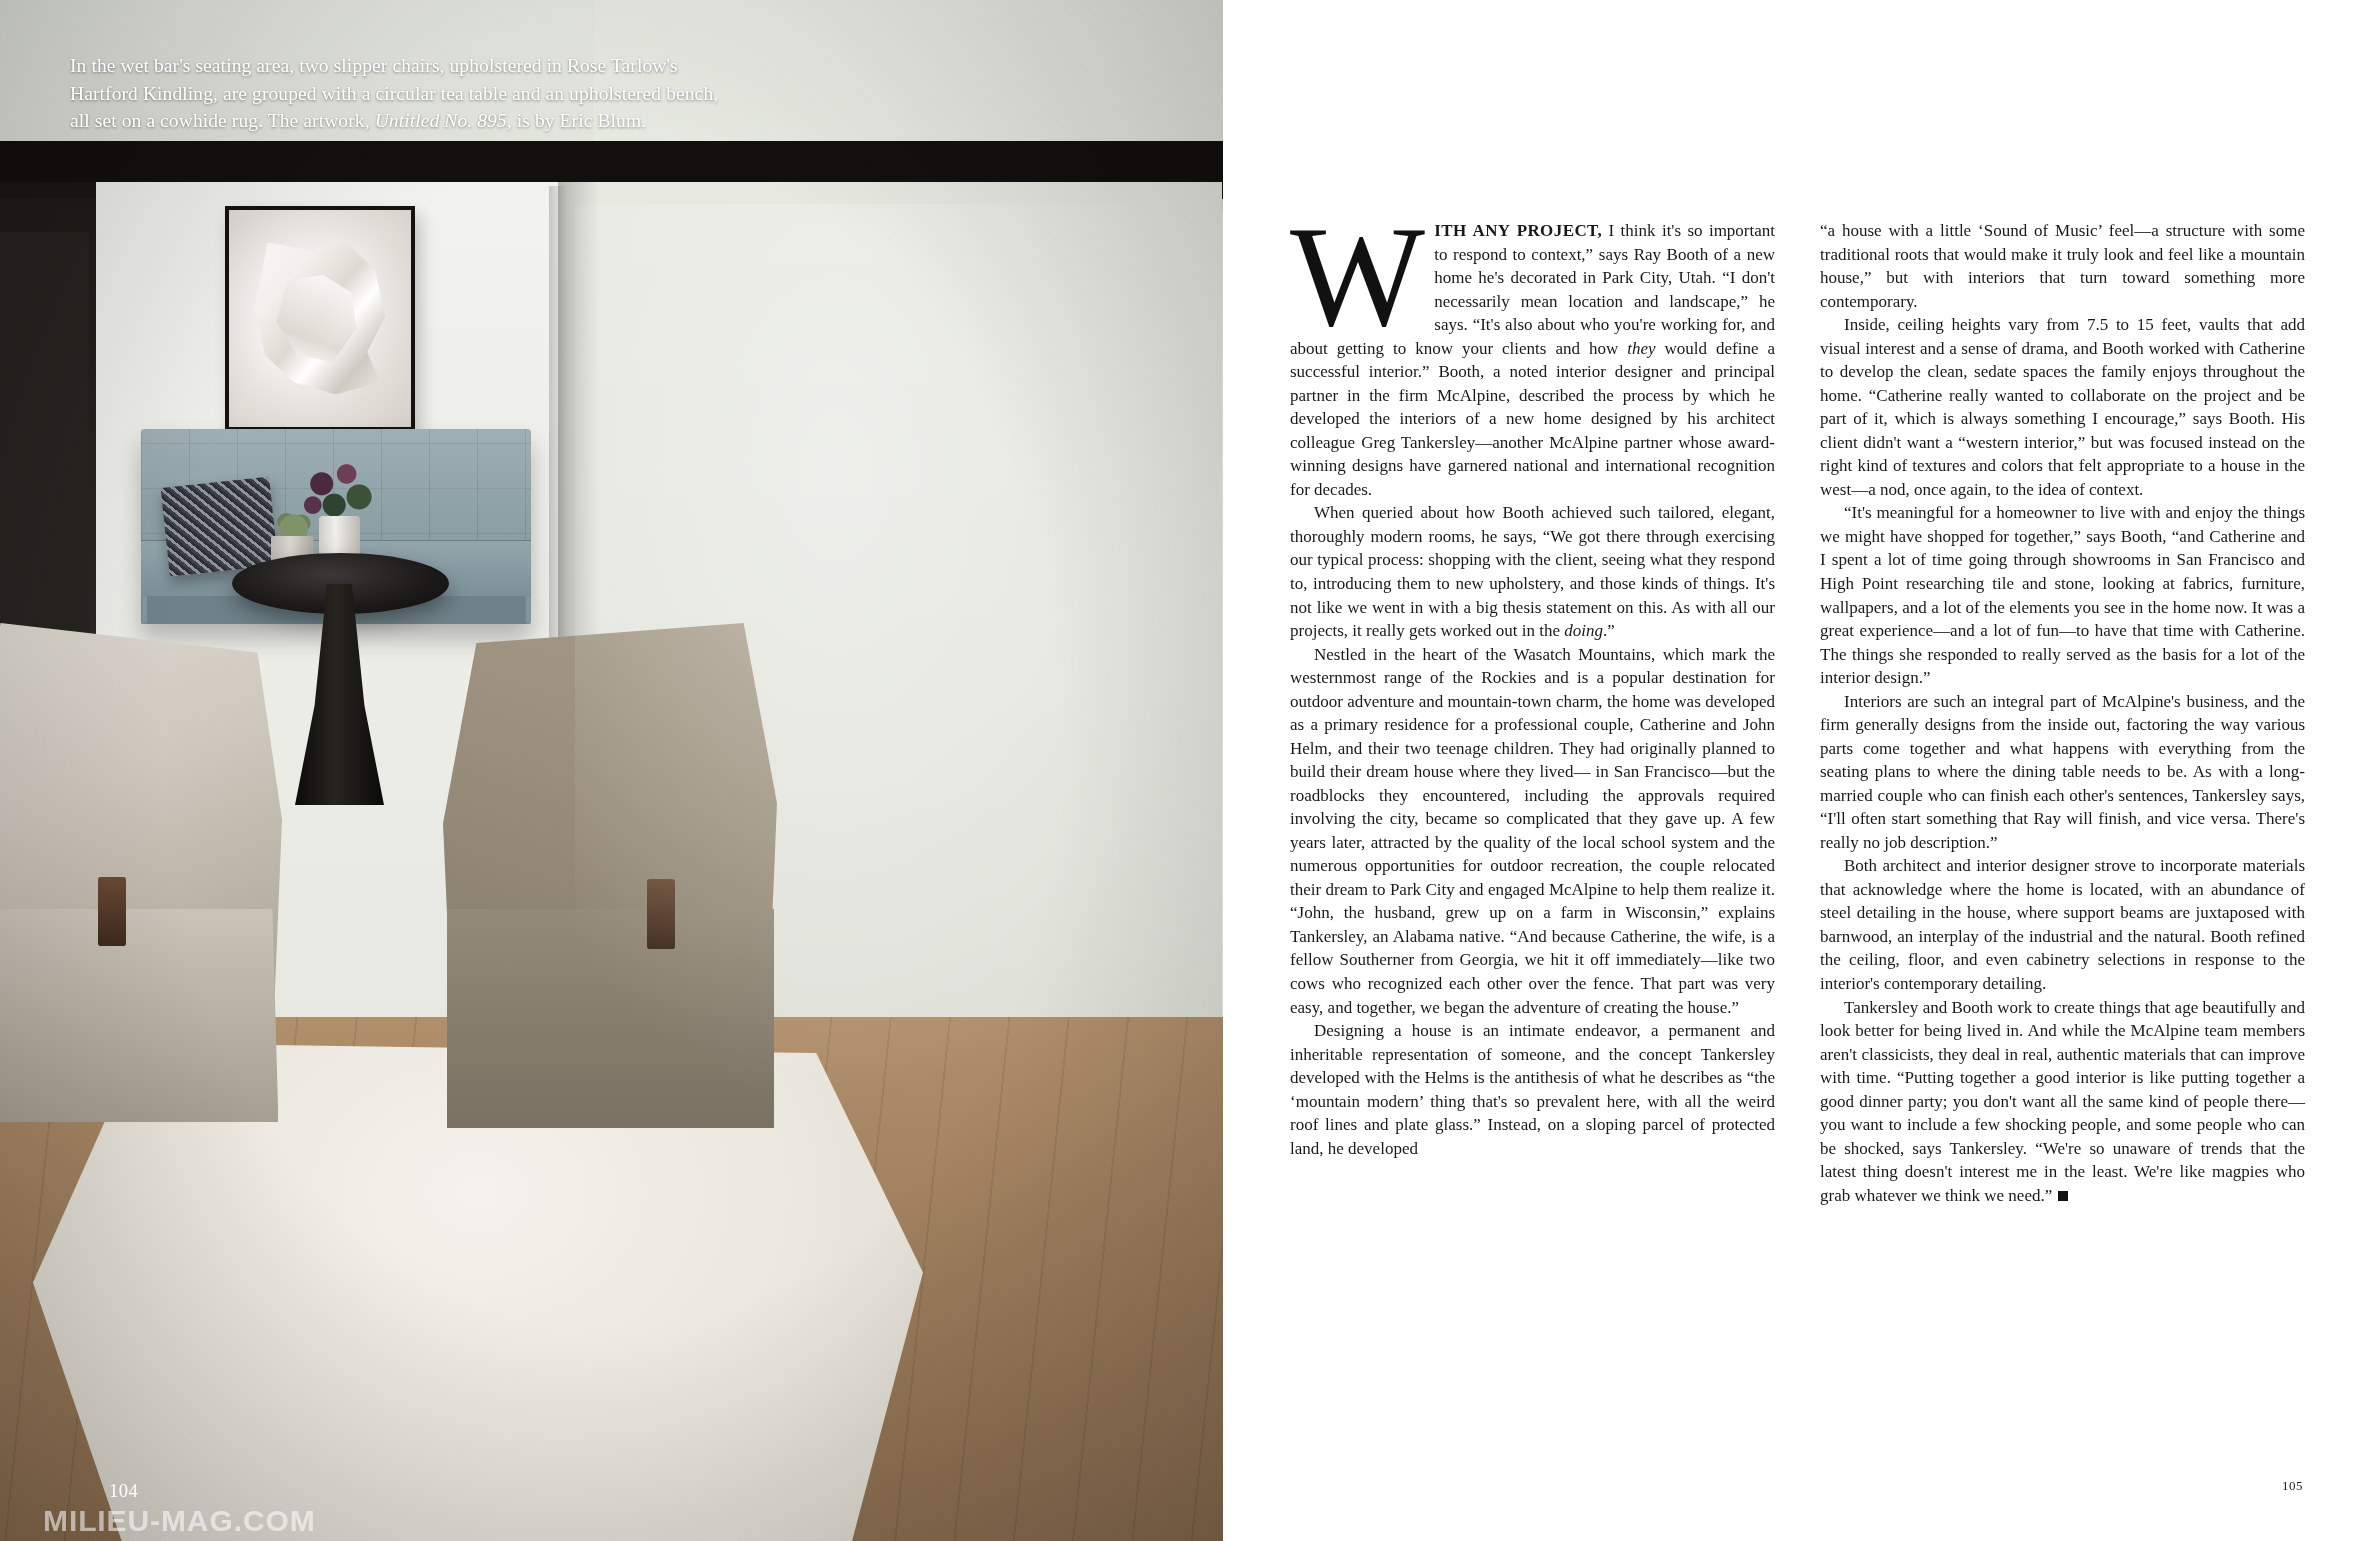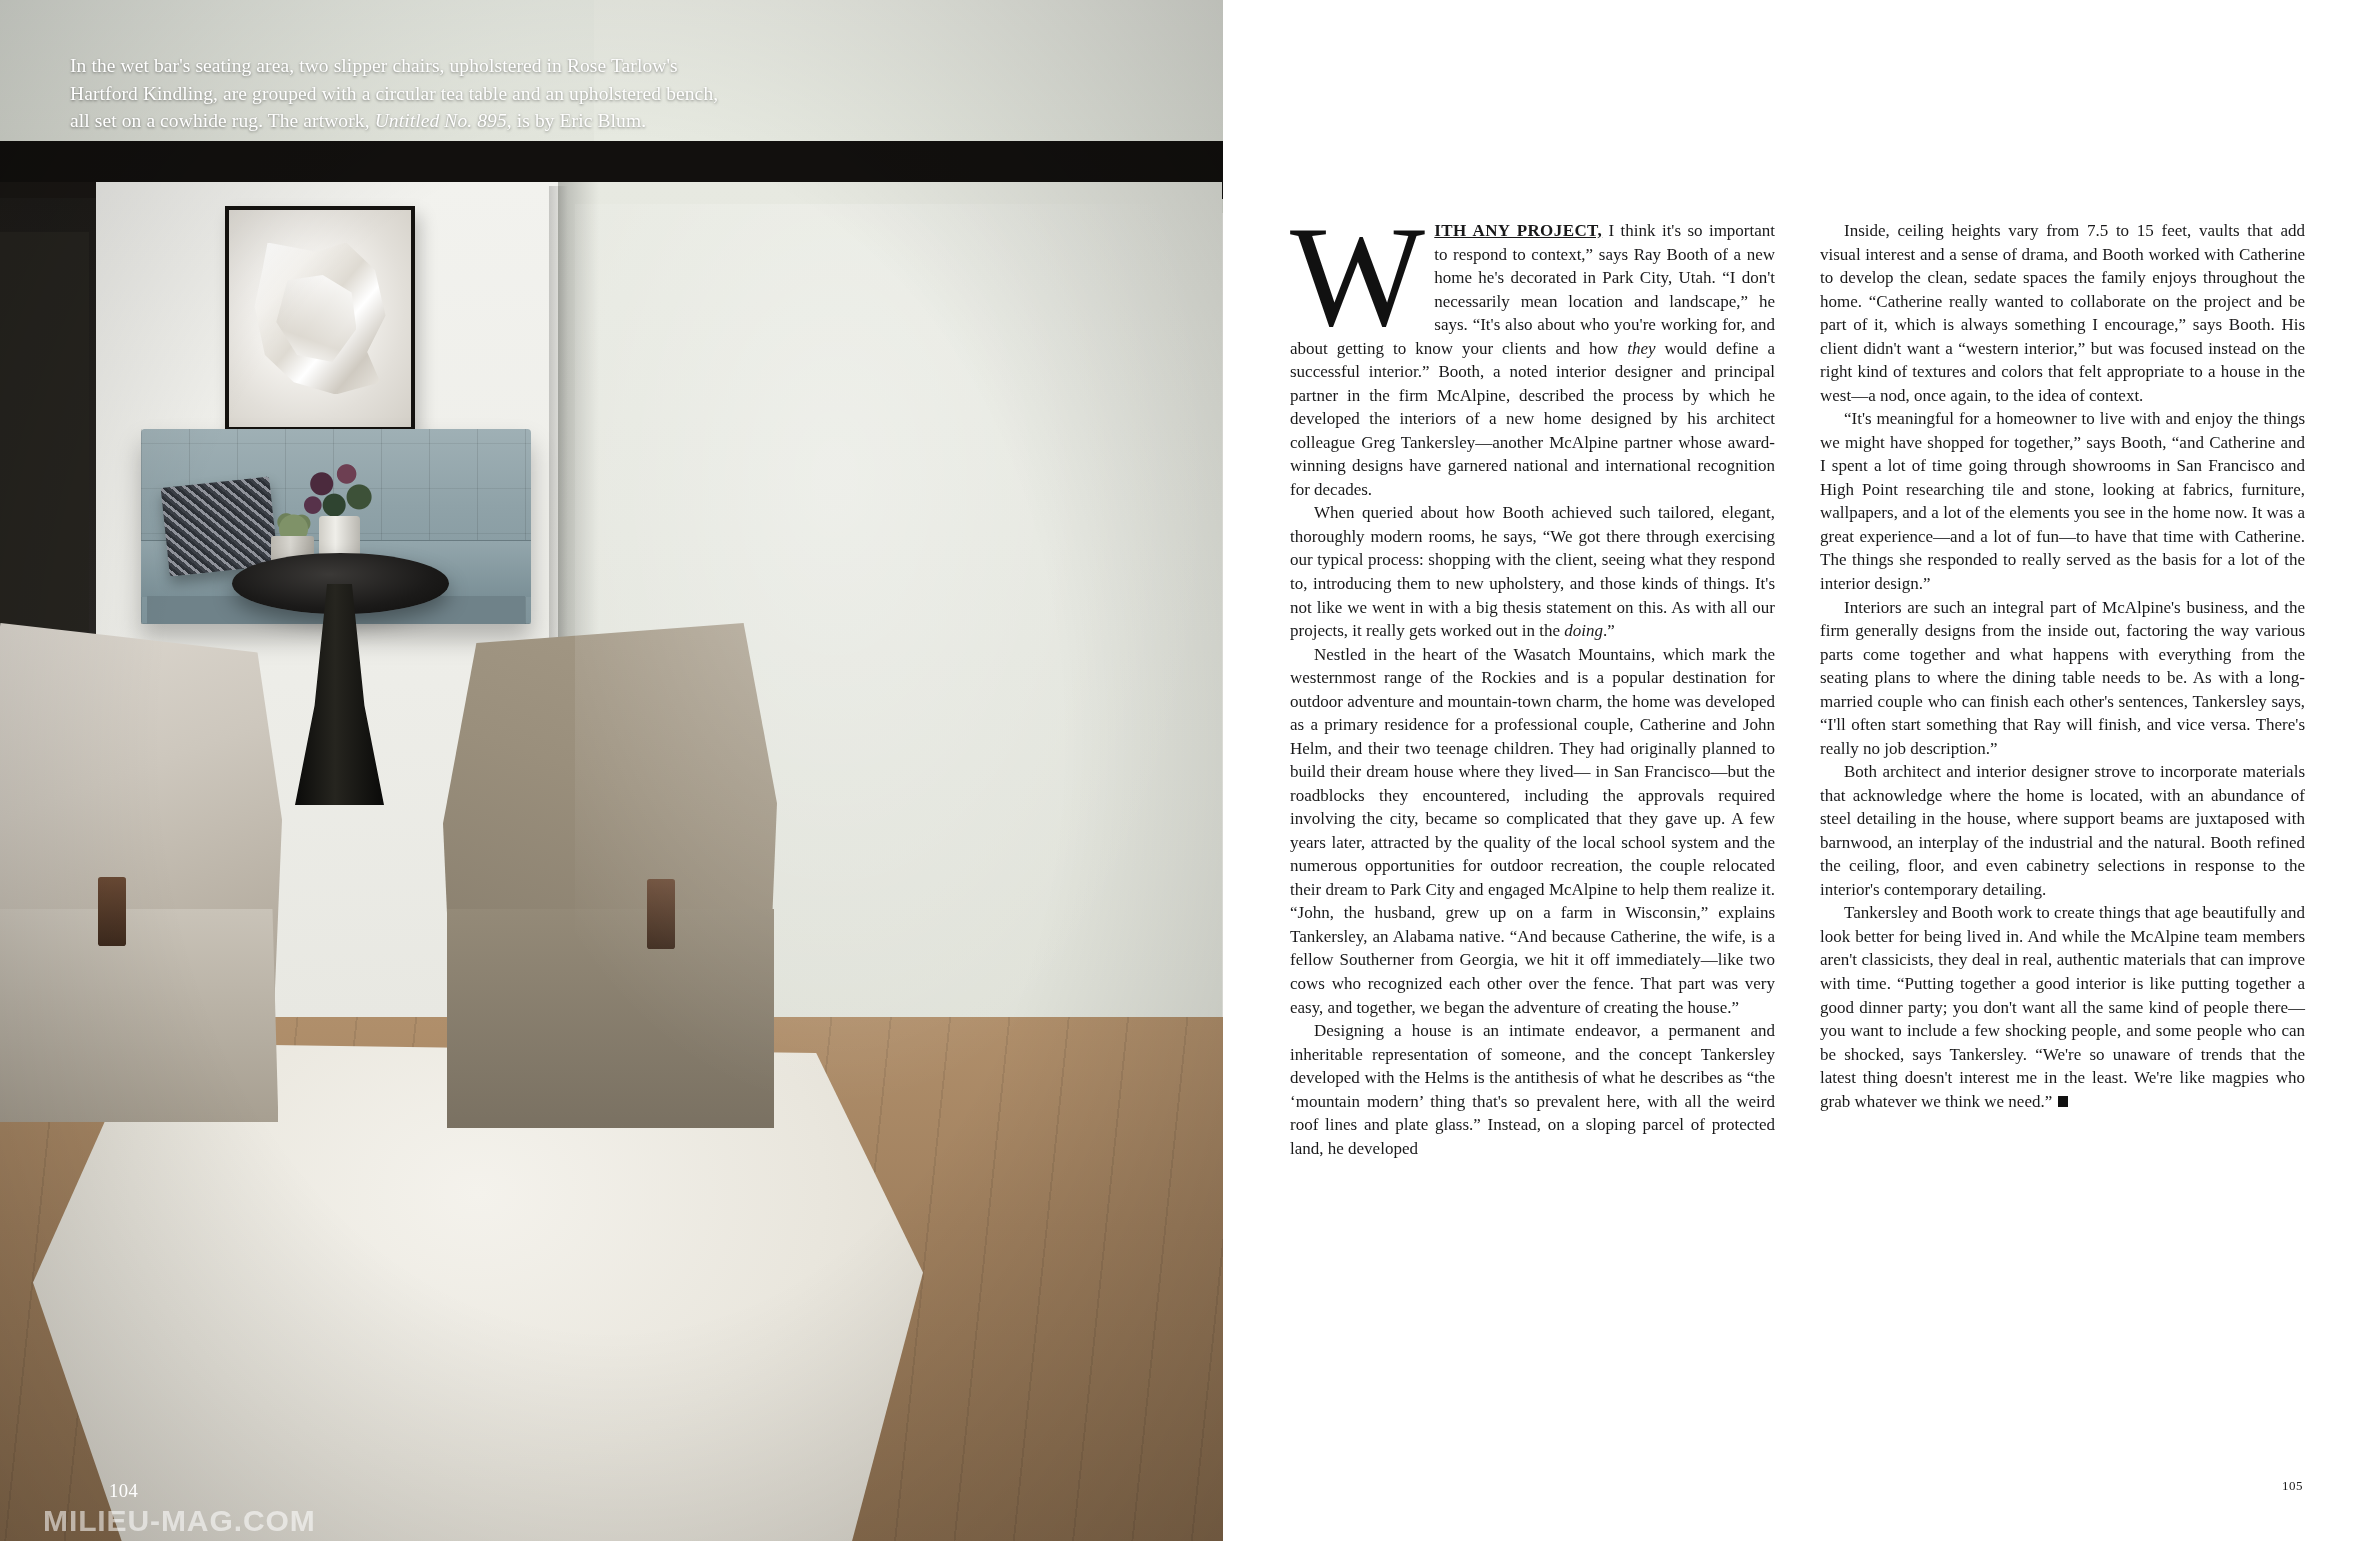--- a/index.html
+++ b/index.html
@@ -311,21 +311,20 @@
     font-family: "Liberation Serif", serif;
     font-size: 143px;
     line-height: .74;
     margin: 5.6px 9.3px 0 0;
     color: #111;
   }
   .lead-in {
     font-variant: small-caps;
     letter-spacing: 0.4px;
     font-weight: 700;
-    text-decoration: underline;
   }
   .endmark {
     display: inline-block;
     width: 10.2px; height: 10.2px;
     background: #111;
     margin-left: 5.6px;
     vertical-align: baseline;
   }
   .folio-right {
     position: absolute;
@@ -408,20 +407,21 @@
     <div class="columns">
 
       <div class="col">
         <p class="first"><span class="dropcap">W</span><span class="lead-in">ITH ANY PROJECT,</span> <span>I think it's so important to respond to context,” says Ray Booth of a new home he's decorated in Park City, Utah. “I don't necessarily mean location and landscape,” he says. “It's also about who you're working for, and about getting to know your clients and how </span><em>they</em><span> would define a successful interior.” Booth, a noted interior designer and principal partner in the firm McAlpine, described the process by which he developed the interiors of a new home designed by his architect colleague Greg Tankersley—another McAlpine partner whose award-winning designs have garnered national and international recognition for decades.</span></p>
         <p><span>When queried about how Booth achieved such tailored, elegant, thoroughly modern rooms, he says, “We got there through exercising our typical process: shopping with the client, seeing what they respond to, introducing them to new upholstery, and those kinds of things. It's not like we went in with a big thesis statement on this. As with all our projects, it really gets worked out in the </span><em>doing</em><span>.”</span></p>
         <p>Nestled in the heart of the Wasatch Mountains, which mark the westernmost range of the Rockies and is a popular destination for outdoor adventure and mountain-town charm, the home was developed as a primary residence for a professional couple, Catherine and John Helm, and their two teenage children. They had originally planned to build their dream house where they lived— in San Francisco—but the roadblocks they encountered, including the approvals required involving the city, became so complicated that they gave up. A few years later, attracted by the quality of the local school system and the numerous opportunities for outdoor recreation, the couple relocated their dream to Park City and engaged McAlpine to help them realize it. “John, the husband, grew up on a farm in Wisconsin,” explains Tankersley, an Alabama native. “And because Catherine, the wife, is a fellow Southerner from Georgia, we hit it off immediately—like two cows who recognized each other over the fence. That part was very easy, and together, we began the adventure of creating the house.”</p>
         <p>Designing a house is an intimate endeavor, a permanent and inheritable representation of someone, and the concept Tankersley developed with the Helms is the antithesis of what he describes as “the ‘mountain modern’ thing that's so prevalent here, with all the weird roof lines and plate glass.” Instead, on a sloping parcel of protected land, he developed</p>
       </div>
 
       <div class="col">
+        <p class="first">“a house with a little ‘Sound of Music’ feel—a structure with some traditional roots that would make it truly look and feel like a mountain house,” but with interiors that turn toward something more contemporary.</p>
         <p>Inside, ceiling heights vary from 7.5 to 15 feet, vaults that add visual interest and a sense of drama, and Booth worked with Catherine to develop the clean, sedate spaces the family enjoys throughout the home. “Catherine really wanted to collaborate on the project and be part of it, which is always something I encourage,” says Booth. His client didn't want a “western interior,” but was focused instead on the right kind of textures and colors that felt appropriate to a house in the west—a nod, once again, to the idea of context.</p>
         <p>“It's meaningful for a homeowner to live with and enjoy the things we might have shopped for together,” says Booth, “and Catherine and I spent a lot of time going through showrooms in San Francisco and High Point researching tile and stone, looking at fabrics, furniture, wallpapers, and a lot of the elements you see in the home now. It was a great experience—and a lot of fun—to have that time with Catherine. The things she responded to really served as the basis for a lot of the interior design.”</p>
         <p>Interiors are such an integral part of McAlpine's business, and the firm generally designs from the inside out, factoring the way various parts come together and what happens with everything from the seating plans to where the dining table needs to be. As with a long-married couple who can finish each other's sentences, Tankersley says, “I'll often start something that Ray will finish, and vice versa. There's really no job description.”</p>
         <p>Both architect and interior designer strove to incorporate materials that acknowledge where the home is located, with an abundance of steel detailing in the house, where support beams are juxtaposed with barnwood, an interplay of the industrial and the natural. Booth refined the ceiling, floor, and even cabinetry selections in response to the interior's contemporary detailing.</p>
         <p><span>Tankersley and Booth work to create things that age beautifully and look better for being lived in. And while the McAlpine team members aren't classicists, they deal in real, authentic materials that can improve with time. “Putting together a good interior is like putting together a good dinner party; you don't want all the same kind of people there—you want to include a few shocking people, and some people who can be shocked, says Tankersley. “We're so unaware of trends that the latest thing doesn't interest me in the least. We're like magpies who grab whatever we think we need.”</span><span class="endmark"></span></p>
       </div>
 
     </div>
 
     <div class="folio-right">105</div>

